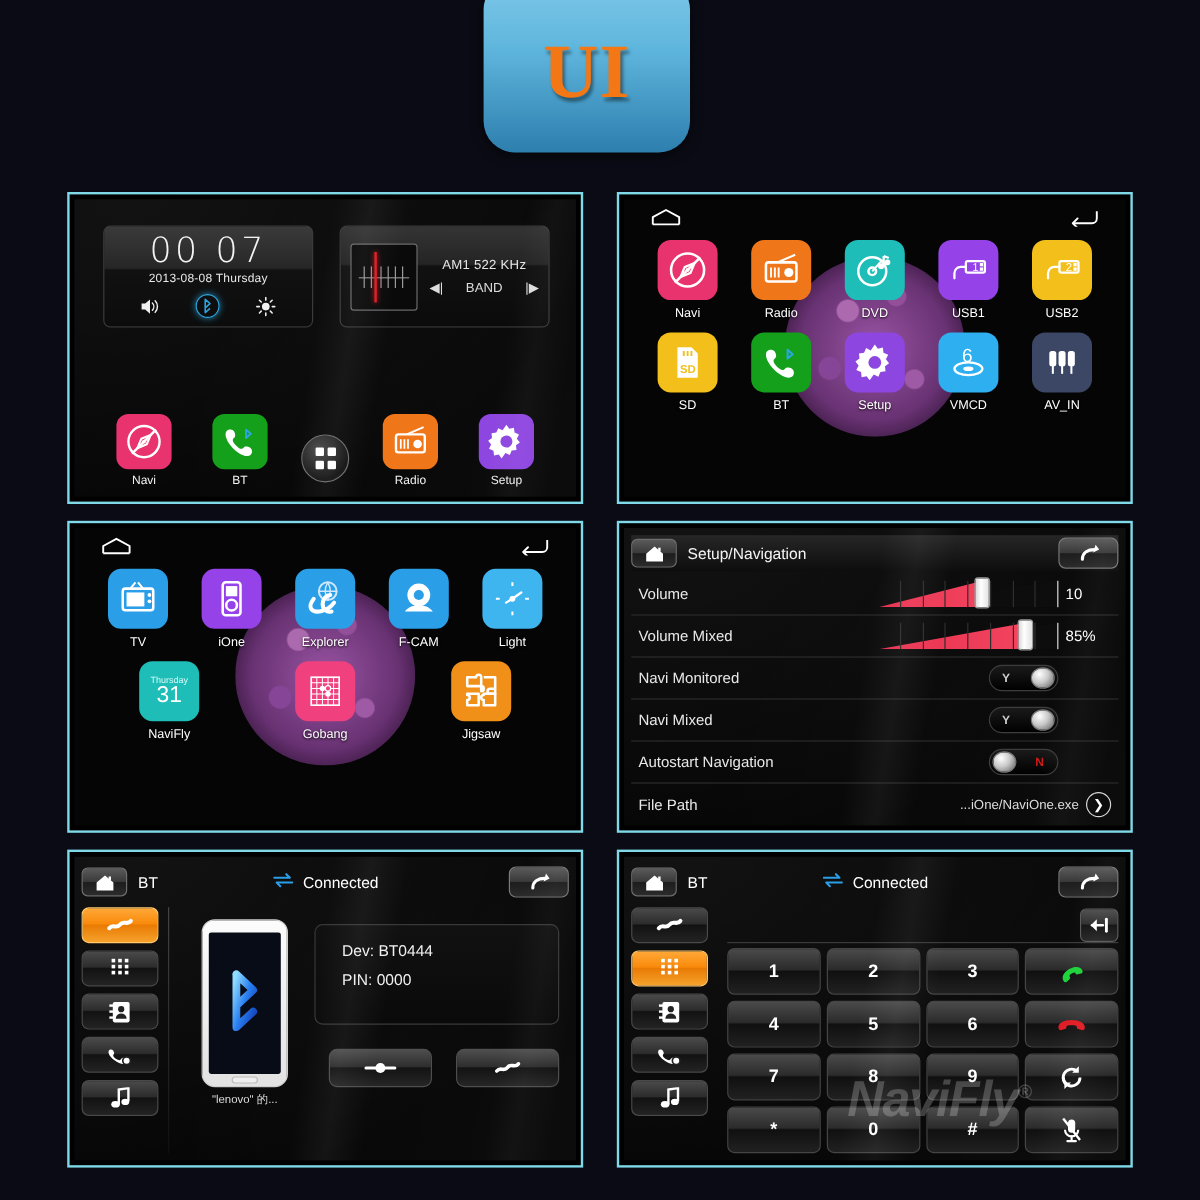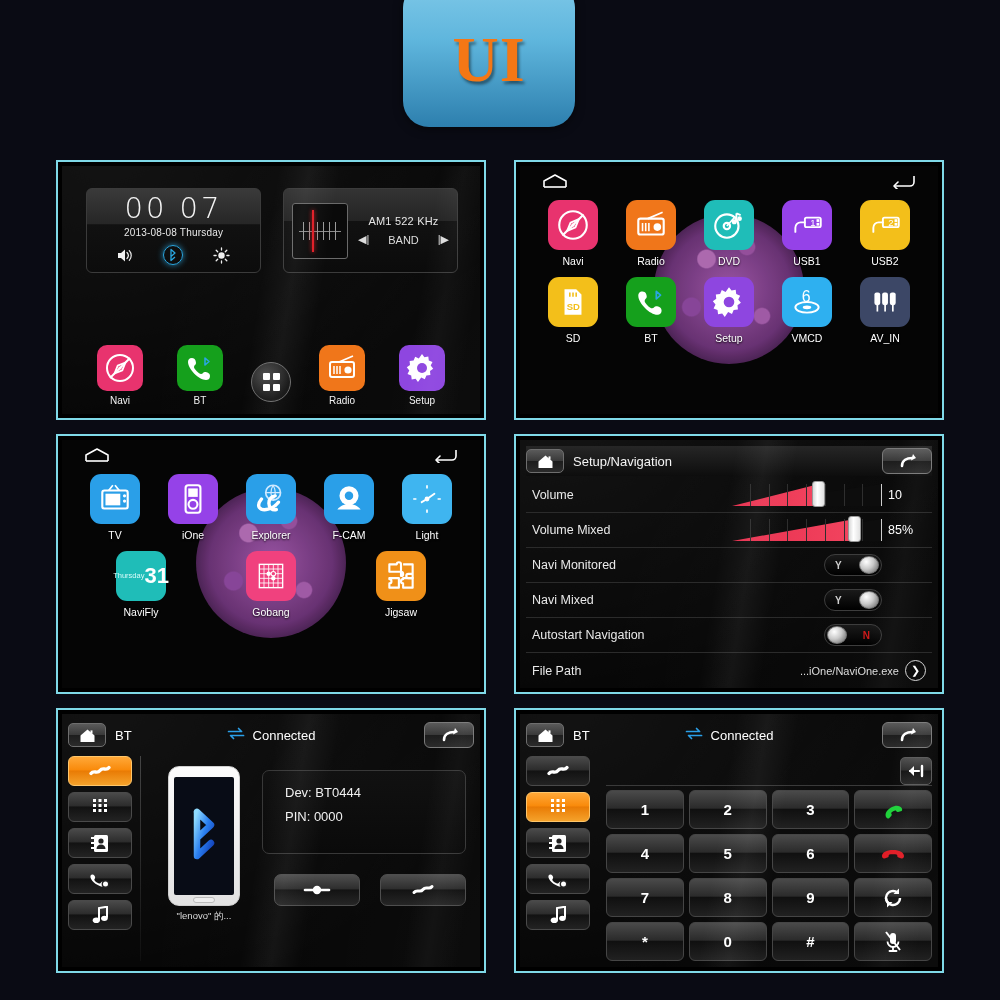--- a/index.html
+++ b/index.html
@@ -609,23 +609,23 @@
                     <circle cx="17" cy="17" r="2.3" fill="#fff"></circle>
                     <path d="M17 17l7-5M17 17l-5 3" stroke="#fff" stroke-width="1.8" stroke-linecap="round"></path>
                   </svg>
               </div>
               <div class="app-lbl">Light</div>
             </div>
           </div>
 
           <div class="approw">
             <div class="app">
-              <div class="ic" style="background:#1fbdb8;flex-direction:row;line-height:1">
+              <div class="ic" style="background:#1fbdb8;flex-direction:column;line-height:1">
                 <span style="font-size:7.5px;color:#d5fbf8">Thursday</span>
-                <span style="font-size:22px;color:#fff;font-weight:700">31</span>
+                <span style="font-size:19px;color:#fff;font-weight:400">31</span>
               </div>
               <div class="app-lbl">NaviFly</div>
             </div>
             <div class="app">
               <div class="ic" style="background:#f0417e">
                 <svg width="36" height="36" viewBox="0 0 34 34">
                     <rect x="6" y="6" width="22" height="22" fill="none" stroke="#fff" stroke-width="1.3"></rect>
                     <g stroke="#fff" stroke-width=".8">
                       <path d="M10.4 6v22M14.8 6v22M19.2 6v22M23.6 6v22M6 10.4h22M6 14.8h22M6 19.2h22M6 23.6h22"></path>
                     </g>
@@ -1008,17 +1008,20 @@
           <div class="key">
             <svg width="18" height="22" viewBox="0 0 18 22">
                 <rect x="6" y="2" width="6" height="11" rx="3" fill="#fff"></rect>
                 <path d="M3.5 10.5a5.5 5.5 0 0011 0" fill="none" stroke="#fff" stroke-width="1.8"></path>
                 <path d="M9 16v4M5.5 20h7" stroke="#fff" stroke-width="1.8" stroke-linecap="round"></path>
                 <path d="M2 1l14 18" stroke="#fff" stroke-width="2"></path>
               </svg>
           </div>
         </div>
 
+        <div class="watermark">
+          <span>NaviFly</span><sup>®</sup>
+        </div>
       </div>
     </div>
   </div>
 
 </div>
 
 </body></html>

